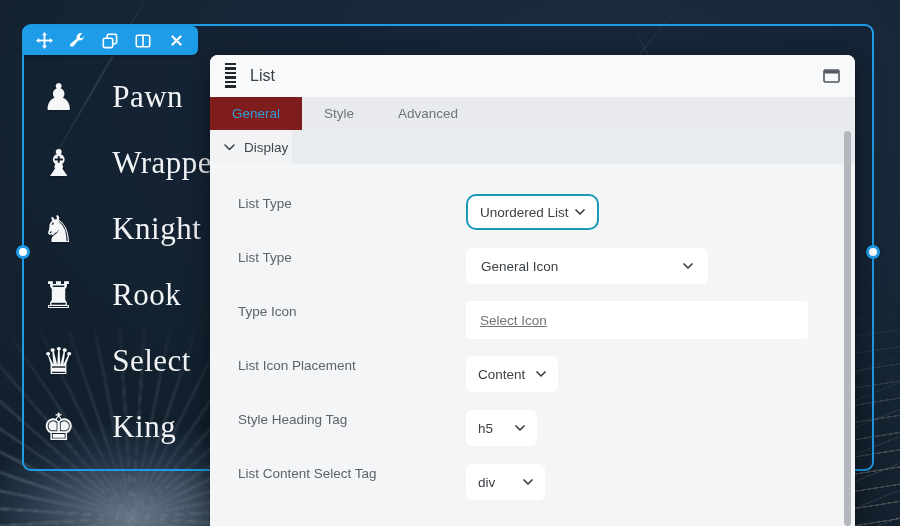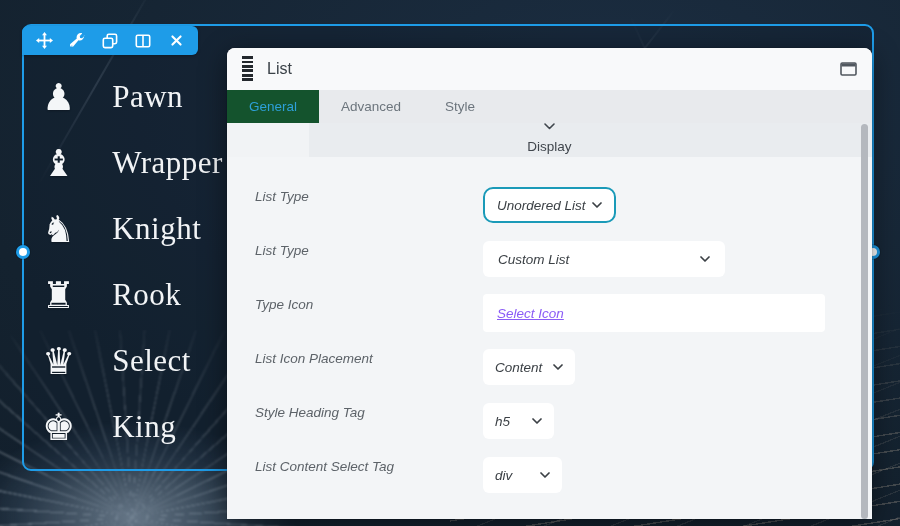--- a/index.html
+++ b/index.html
@@ -46,53 +46,53 @@
     letter-spacing:.5px;margin-left:20px;}
 
   
   .el-toolbar{position:absolute;left:22px;top:26px;height:29px;
     display:flex;align-items:center;padding:0 9px;gap:7px;
     background:#1e9ce8;border-radius:6px 6px 6px 0;box-shadow:0 1px 3px rgba(0,0,0,.25);}
   .tb-btn{width:26px;height:26px;display:flex;align-items:center;justify-content:center;cursor:pointer;}
   .tb-btn svg{display:block;}
 
   
-  .panel{position:absolute;left:210px;top:48px;width:645px;height:471px;
+  .panel{position:absolute;left:210px;top:55px;width:645px;height:471px;
     background:#f3f5f7;border-radius:8px 8px 0 0;overflow:hidden;
-    box-shadow:0 6px 28px rgba(0,0,0,.45), 0 0 0 1px rgba(0,0,0,.06);margin-left:17px;}
+    box-shadow:0 6px 28px rgba(0,0,0,.45), 0 0 0 1px rgba(0,0,0,.06);}
   .panel-header{height:42px;display:flex;align-items:center;padding:0 15px;background:#f8f9fa;}
   .drag-handle{width:11px;height:27px;margin-top:1px;
     background:repeating-linear-gradient(to bottom, #23282d 0 2.5px, transparent 2.5px 4.5px);cursor:grab;}
   .panel-title{margin-left:14px;font-size:16px;color:#3a4147;}
   .panel-header .spacer{flex:1;}
   .win-btn{width:18px;height:16px;display:flex;align-items:center;justify-content:center;cursor:pointer;}
 
   .tabs{height:33px;display:flex;background:#e8eaed;}
   .tab{padding:0 22px;line-height:33px;font-size:13.5px;color:#6c757d;cursor:pointer;}
-  .tab.active{background:#14532d;color:#2da0d8;}
+  .tab.active{background:#7f1d1d;color:#2da0d8;}
 
   .section-header{height:34px;display:flex;align-items:center;padding:0 14px;gap:9px;
     background:linear-gradient(to right, #f1f3f5 0 82px, #e9ecef 82px);color:#40464d;
-    font-size:13.5px;cursor:pointer;flex-direction:column;}
+    font-size:13.5px;cursor:pointer;}
   .section-header svg{flex:0 0 auto;}
 
   .fields{padding-top:21px;background:#f3f5f7;}
-  .field-row{display:flex;align-items:center;height:54px;padding-left:28px;font-style:italic;}
+  .field-row{display:flex;align-items:center;height:54px;padding-left:28px;}
   .field-label{width:228px;flex:0 0 228px;font-size:13.5px;color:#5d6369;
     position:relative;top:-9px;}
   .ctl{box-sizing:border-box;background:#fff;border-radius:6px;display:flex;
     align-items:center;font-size:13.5px;color:#3b4045;cursor:pointer;}
   .ctl .chev{margin-left:auto;display:flex;}
   .ctl-focused{height:36px;width:133px;padding:0 12px;border:2px solid #1a9ab8;border-radius:10px;}
   .ctl-wide{height:36px;width:242px;padding:0 15px;}
   .ctl-panel{height:38px;width:342px;padding:0 14px;border-radius:4px;cursor:default;}
   .ctl-content{height:36px;width:92px;padding:0 12px;text-align:right;}
   .ctl-h5{height:36px;width:71px;padding:0 12px;}
   .ctl-div{height:36px;width:79px;padding:0 12px;}
-  .icon-link{color:#8b5cf6;text-decoration:underline;cursor:pointer;}
+  .icon-link{color:#737373;text-decoration:underline;cursor:pointer;}
 
   .scroll-thumb{position:absolute;right:4px;top:76px;bottom:0;width:7px;
     background:#b4b8be;border-radius:4px;}
 </style>
 </head>
 <body>
 
 <div class="stage">
 
   <div class="bg-layer bg-streaks-right"></div>
@@ -179,22 +179,22 @@
       <div class="win-btn">
         <svg width="17" height="14" viewBox="0 0 17 14" fill="none">
           <rect x="1" y="1" width="15" height="12" rx="1.2" stroke="#50575e" stroke-width="1.6"></rect>
           <path d="M1.5 1.5h14v3h-14z" fill="#50575e"></path>
         </svg>
       </div>
     </div>
 
     <div class="tabs">
       <div class="tab active">General</div>
+      <div class="tab">Style</div>
       <div class="tab">Advanced</div>
-      <div class="tab">Style</div>
     </div>
 
     <div class="section-header">
       <svg width="11" height="7" viewBox="0 0 11 7" fill="none">
           <path d="M1 1l4.5 4.5L10 1" stroke="#40464d" stroke-width="1.6" stroke-linecap="round" stroke-linejoin="round"></path>
         </svg>
       <span>Display</span>
     </div>
 
     <div class="fields">
@@ -207,21 +207,21 @@
             <svg width="10" height="7" viewBox="0 0 10 7" fill="none">
                 <path d="M1 1l4 4 4-4" stroke="#3b4045" stroke-width="1.7" stroke-linecap="round" stroke-linejoin="round"></path>
               </svg>
           </span>
         </div>
       </div>
 
       <div class="field-row">
         <div class="field-label">List Type</div>
         <div class="ctl ctl-wide">
-          <span>Custom List</span>
+          <span>General Icon</span>
           <span class="chev">
             <svg width="10" height="7" viewBox="0 0 10 7" fill="none">
                 <path d="M1 1l4 4 4-4" stroke="#3b4045" stroke-width="1.7" stroke-linecap="round" stroke-linejoin="round"></path>
               </svg>
           </span>
         </div>
       </div>
 
       <div class="field-row">
         <div class="field-label">Type Icon</div>

